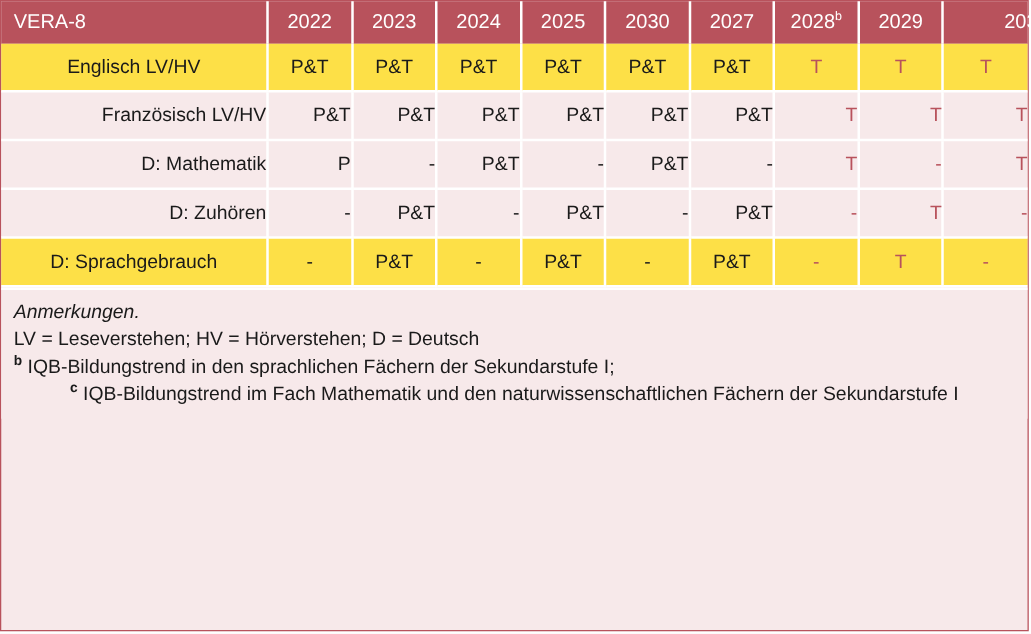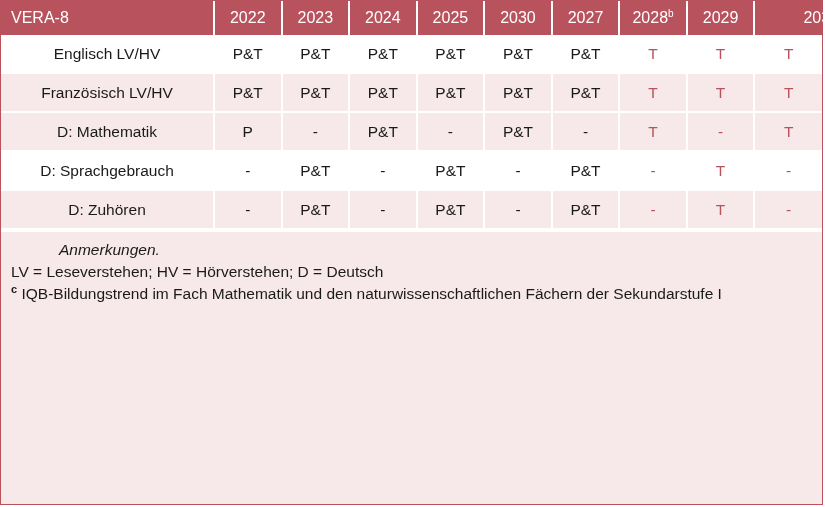--- a/index.html
+++ b/index.html
@@ -60,34 +60,34 @@
     border-right: 2px solid #ffffff;
     border-bottom: 2px solid #ffffff;
     font-size: 15.5px;
   }
   tr.data-row td:last-child { border-right: none; }
   td.rowlabel {
     text-align: left;
     padding-left: 10px;
     width: 202px;
   }
-  tr.band-a td { background: #ffffff; }
-  tr.band-b td { background: #f7e9ea; }
+  tr.band-a td { background: #fde047; }
+  tr.band-b td { background: #f7e9ea; text-align: right; }
   td.t-mark { color: #b8525c; }
   
   .notes {
     background: #f7e9ea;
     padding: 7px 10px 8px 10px;
     font-size: 15.5px;
     line-height: 1.42;
     border-top: 2px solid #ffffff;
   }
   .notes .line { white-space: nowrap; }
-  .notes .line.wrap { white-space: normal; }
-  .notes .italic { font-style: italic; margin-left: 48px; }
+  .notes .line.wrap { white-space: normal; text-align: center; }
+  .notes .italic { font-style: italic; }
   .notes .sup-inline {
     font-size: 11px;
     vertical-align: super;
     line-height: 0;
     font-weight: bold;
   }
 </style>
 </head>
 <body>
 
@@ -142,48 +142,49 @@
         <td>-</td>
         <td>P&amp;T</td>
         <td>-</td>
         <td>P&amp;T</td>
         <td>-</td>
         <td class="t-mark">T</td>
         <td class="t-mark">-</td>
         <td class="t-mark">T</td>
       </tr>
 
-      <tr class="data-row band-a">
-        <td class="rowlabel">D: Sprachgebrauch</td>
+      <tr class="data-row band-b">
+        <td class="rowlabel">D: Zuhören</td>
         <td>-</td>
         <td>P&amp;T</td>
         <td>-</td>
         <td>P&amp;T</td>
         <td>-</td>
         <td>P&amp;T</td>
         <td class="t-mark">-</td>
         <td class="t-mark">T</td>
         <td class="t-mark">-</td>
       </tr>
 
-      <tr class="data-row band-b">
-        <td class="rowlabel">D: Zuhören</td>
+      <tr class="data-row band-a">
+        <td class="rowlabel">D: Sprachgebrauch</td>
         <td>-</td>
         <td>P&amp;T</td>
         <td>-</td>
         <td>P&amp;T</td>
         <td>-</td>
         <td>P&amp;T</td>
         <td class="t-mark">-</td>
         <td class="t-mark">T</td>
         <td class="t-mark">-</td>
       </tr>
 
 
     </tbody>
   </table>
 
   <div class="notes">
     <div class="line italic">Anmerkungen.</div>
     <div class="line">LV = Leseverstehen; HV = Hörverstehen; D = Deutsch</div>
+    <div class="line"><span class="sup-inline">b</span><span> IQB-Bildungstrend in den sprachlichen Fächern der Sekundarstufe I;</span></div>
     <div class="line wrap"><span class="sup-inline">c</span><span> IQB-Bildungstrend im Fach Mathematik und den naturwissenschaftlichen Fächern der Sekundarstufe I</span></div>
   </div>
 </div>
 
 </body></html>

